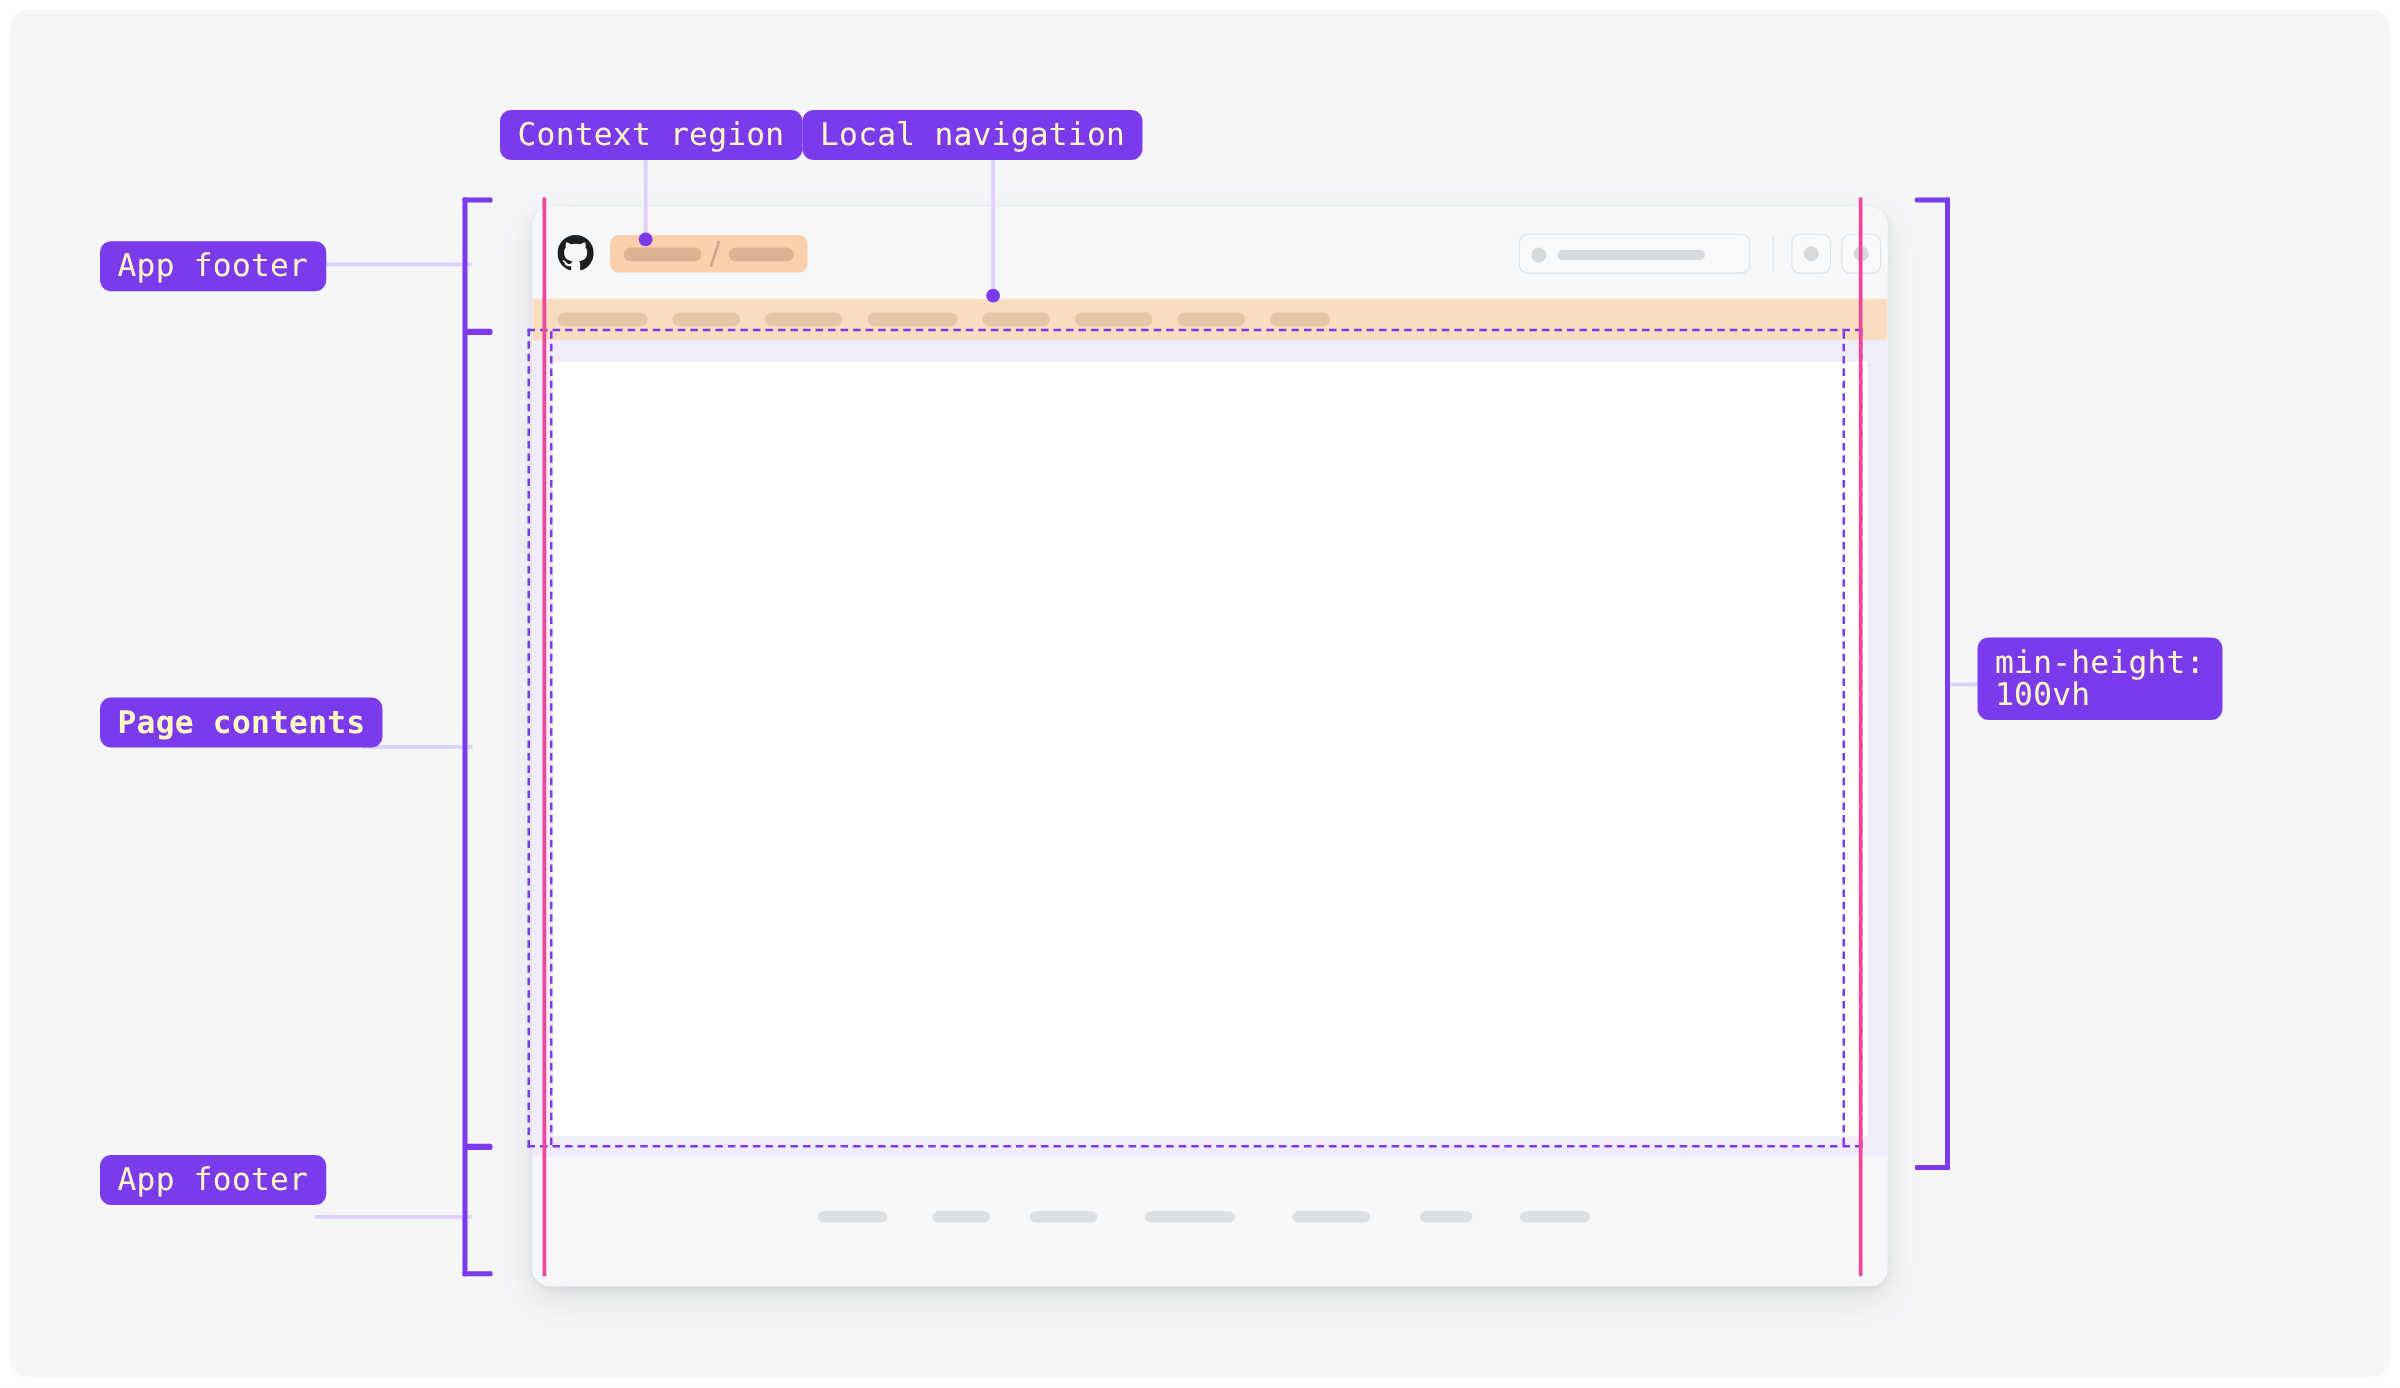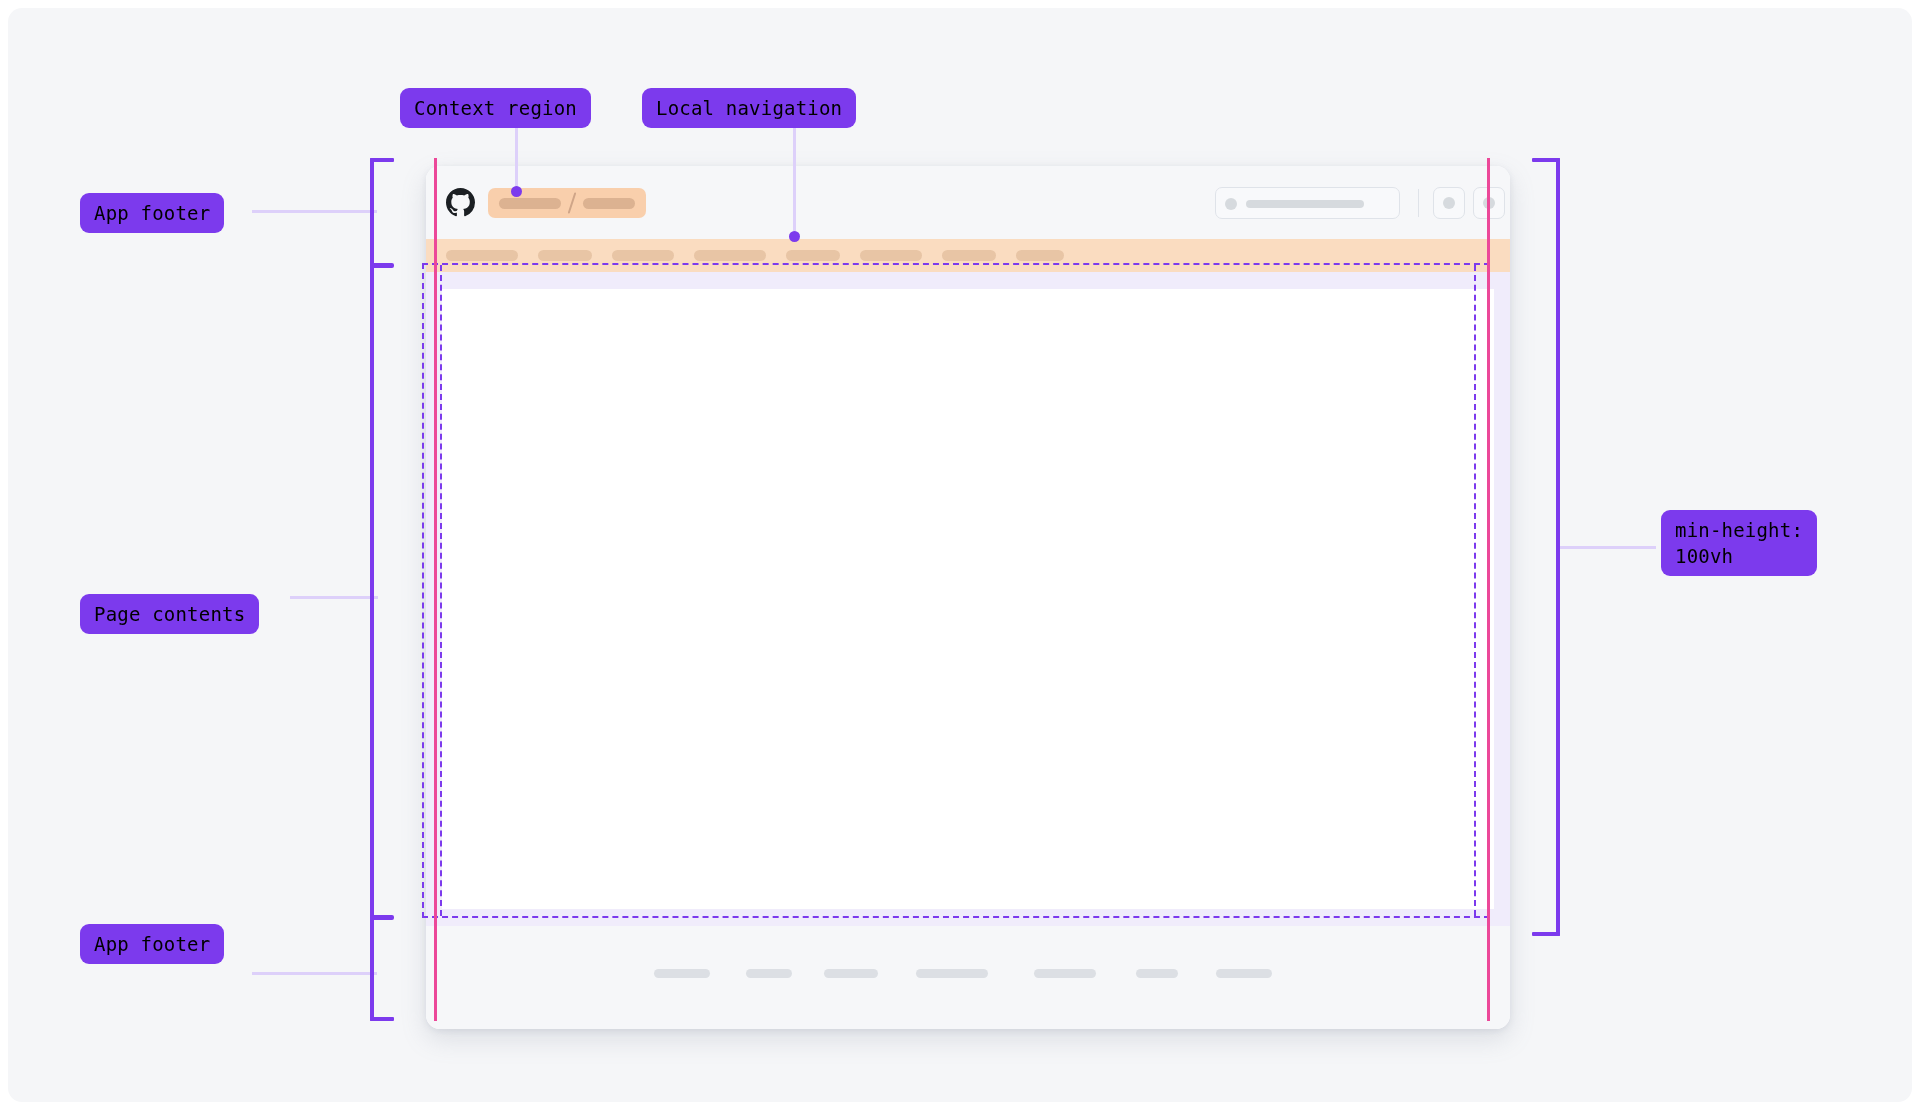--- a/index.html
+++ b/index.html
@@ -252,23 +252,23 @@
   
   #bracket-left { left: 370px; top: 158px; width: 30px; height: 863px; }
 
   
   #bracket-right { left: 1530px; top: 158px; width: 30px; height: 778px; }
 
   
   .callout {
     position: absolute;
     background: #7c3aed;
-    color: #000000;
+    color: #fef9c3;
     font-family: "DejaVu Sans Mono", "Liberation Mono", monospace;
-    font-size: 19px;
+    font-size: 25px;
     line-height: 26px;
     letter-spacing: 0.2px;
     padding: 7px 14px;
     border-radius: 9px;
     white-space: pre;
     z-index: 40;
   }
 
   
   .leader {
@@ -393,19 +393,19 @@
   <div class="leader leader-h" style="left:252px; top:972px; width:125px;"></div>
 
   <div class="leader leader-h" style="left:1558px; top:546px; width:98px;"></div>
 
   <div class="callout" style="left:400px; top:88px;">Context region</div>
 
   <div class="callout" style="left:642px; top:88px;">Local navigation</div>
 
   <div class="callout" style="left:80px; top:193px;">App footer</div>
 
-  <div class="callout" style="left:80px; top:594px;">Page contents</div>
+  <div class="callout" style="left:80px; top:558px;font-weight:bold;">Page contents</div>
 
   <div class="callout" style="left:80px; top:924px;">App footer</div>
 
-  <div class="callout" style="left:1661px; top:510px;">min-height:
+  <div class="callout" style="left:1582px; top:510px;">min-height:
 100vh</div>
 </div>
 
 </body></html>

